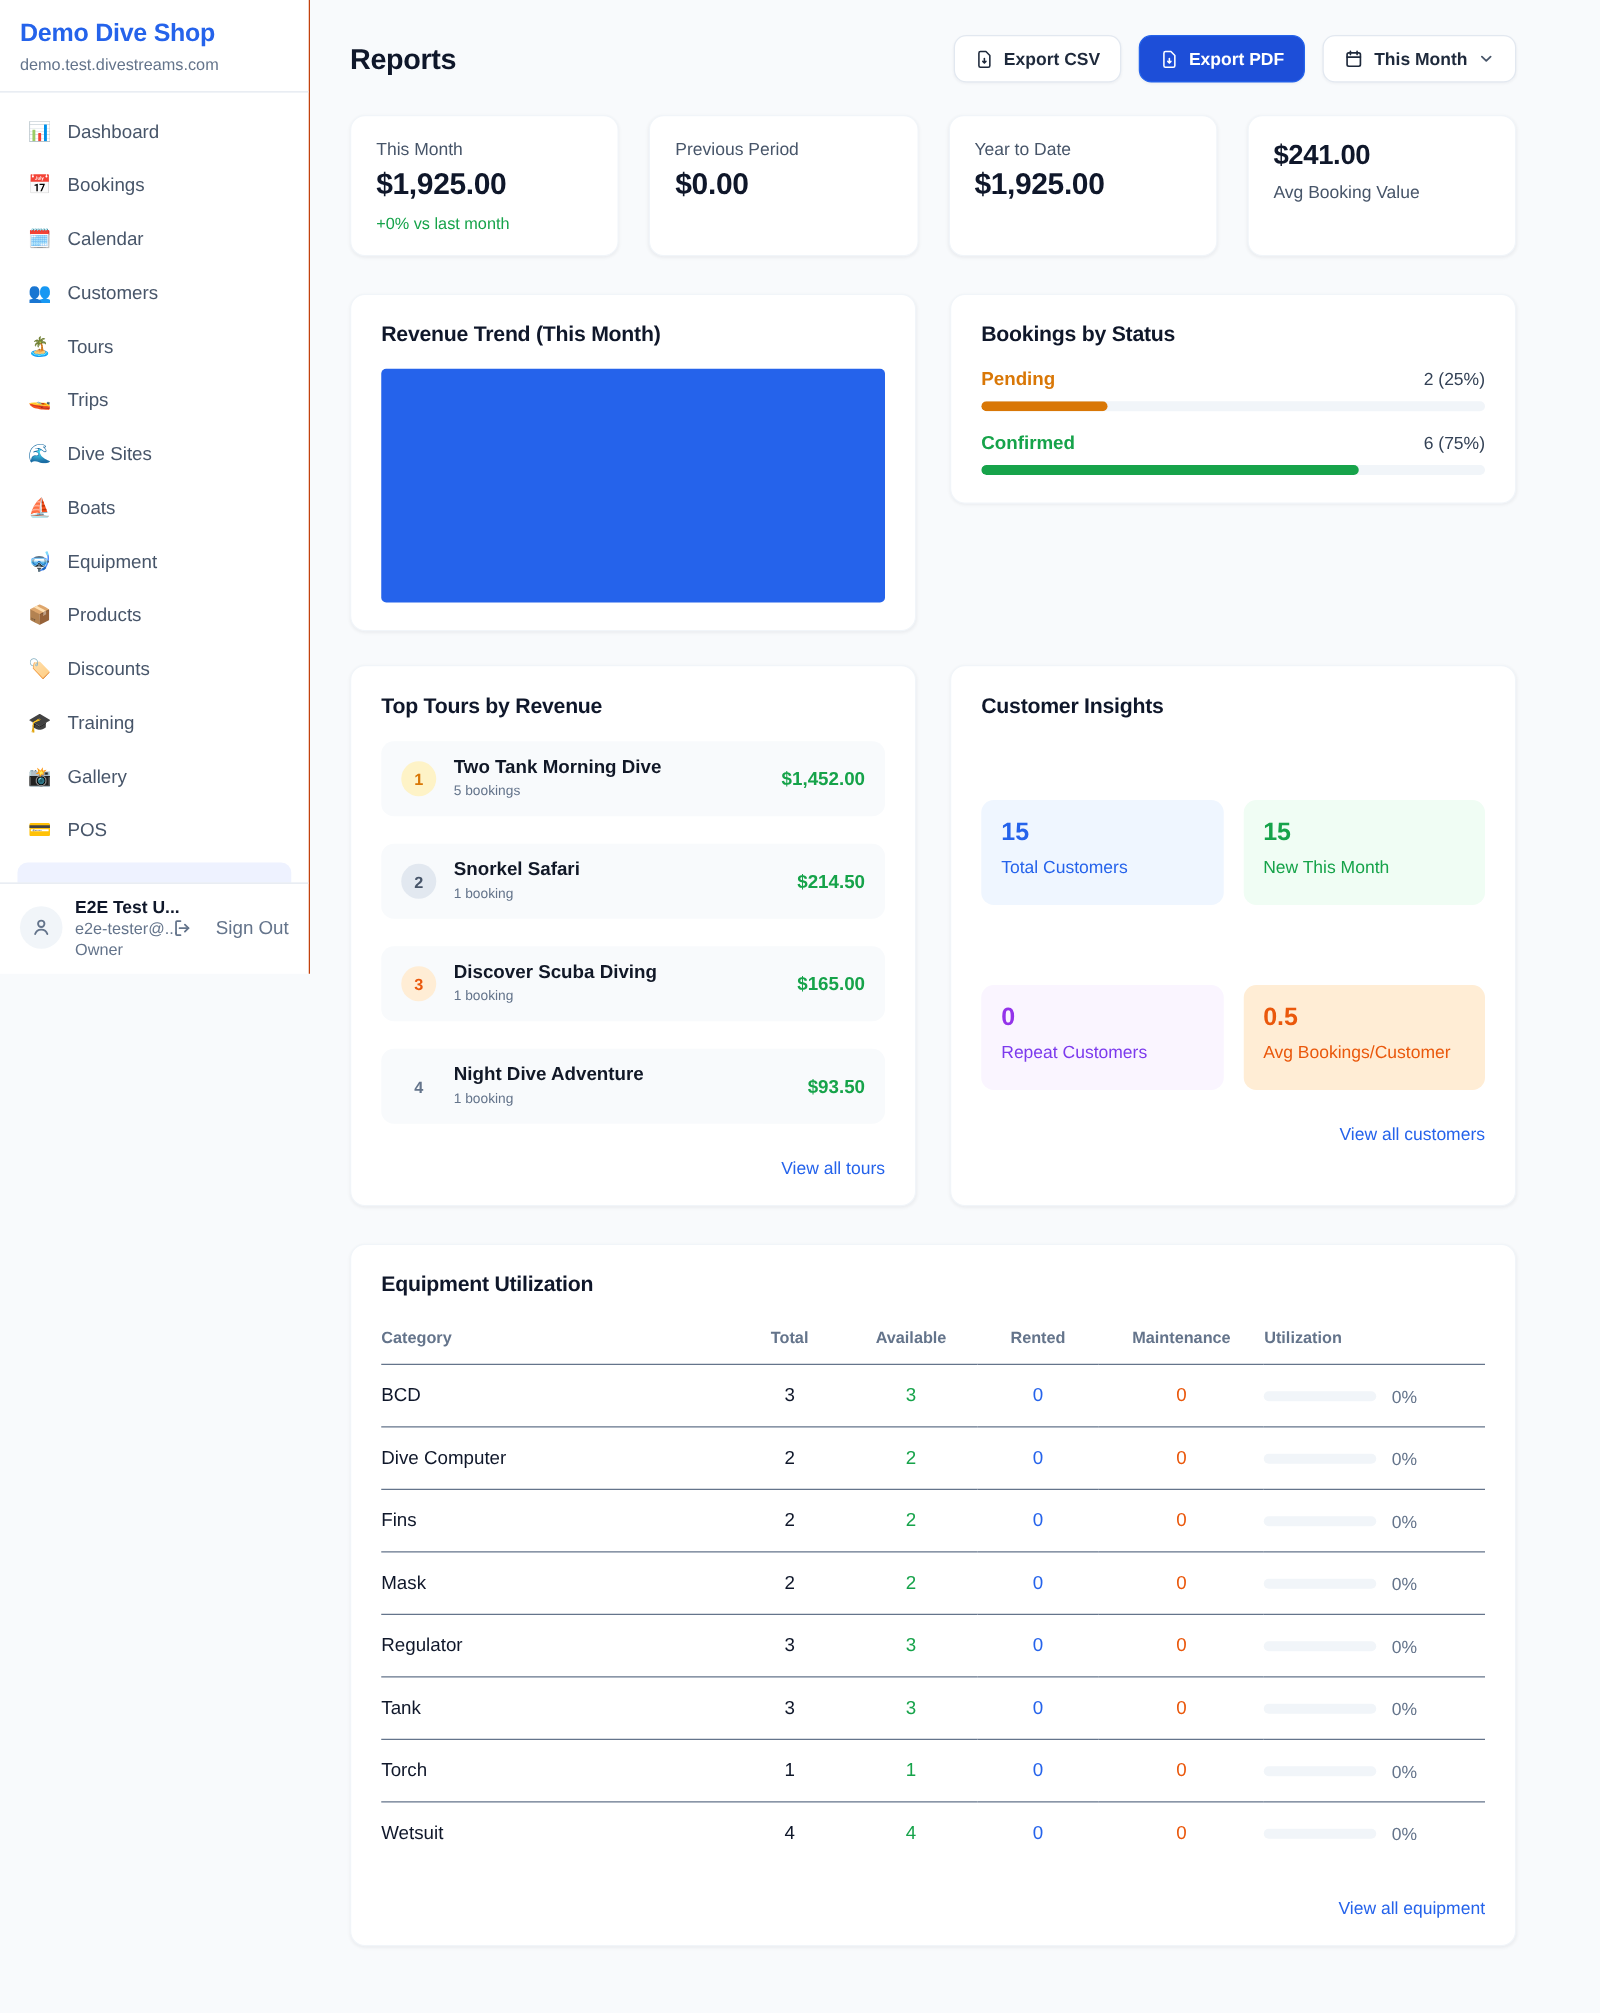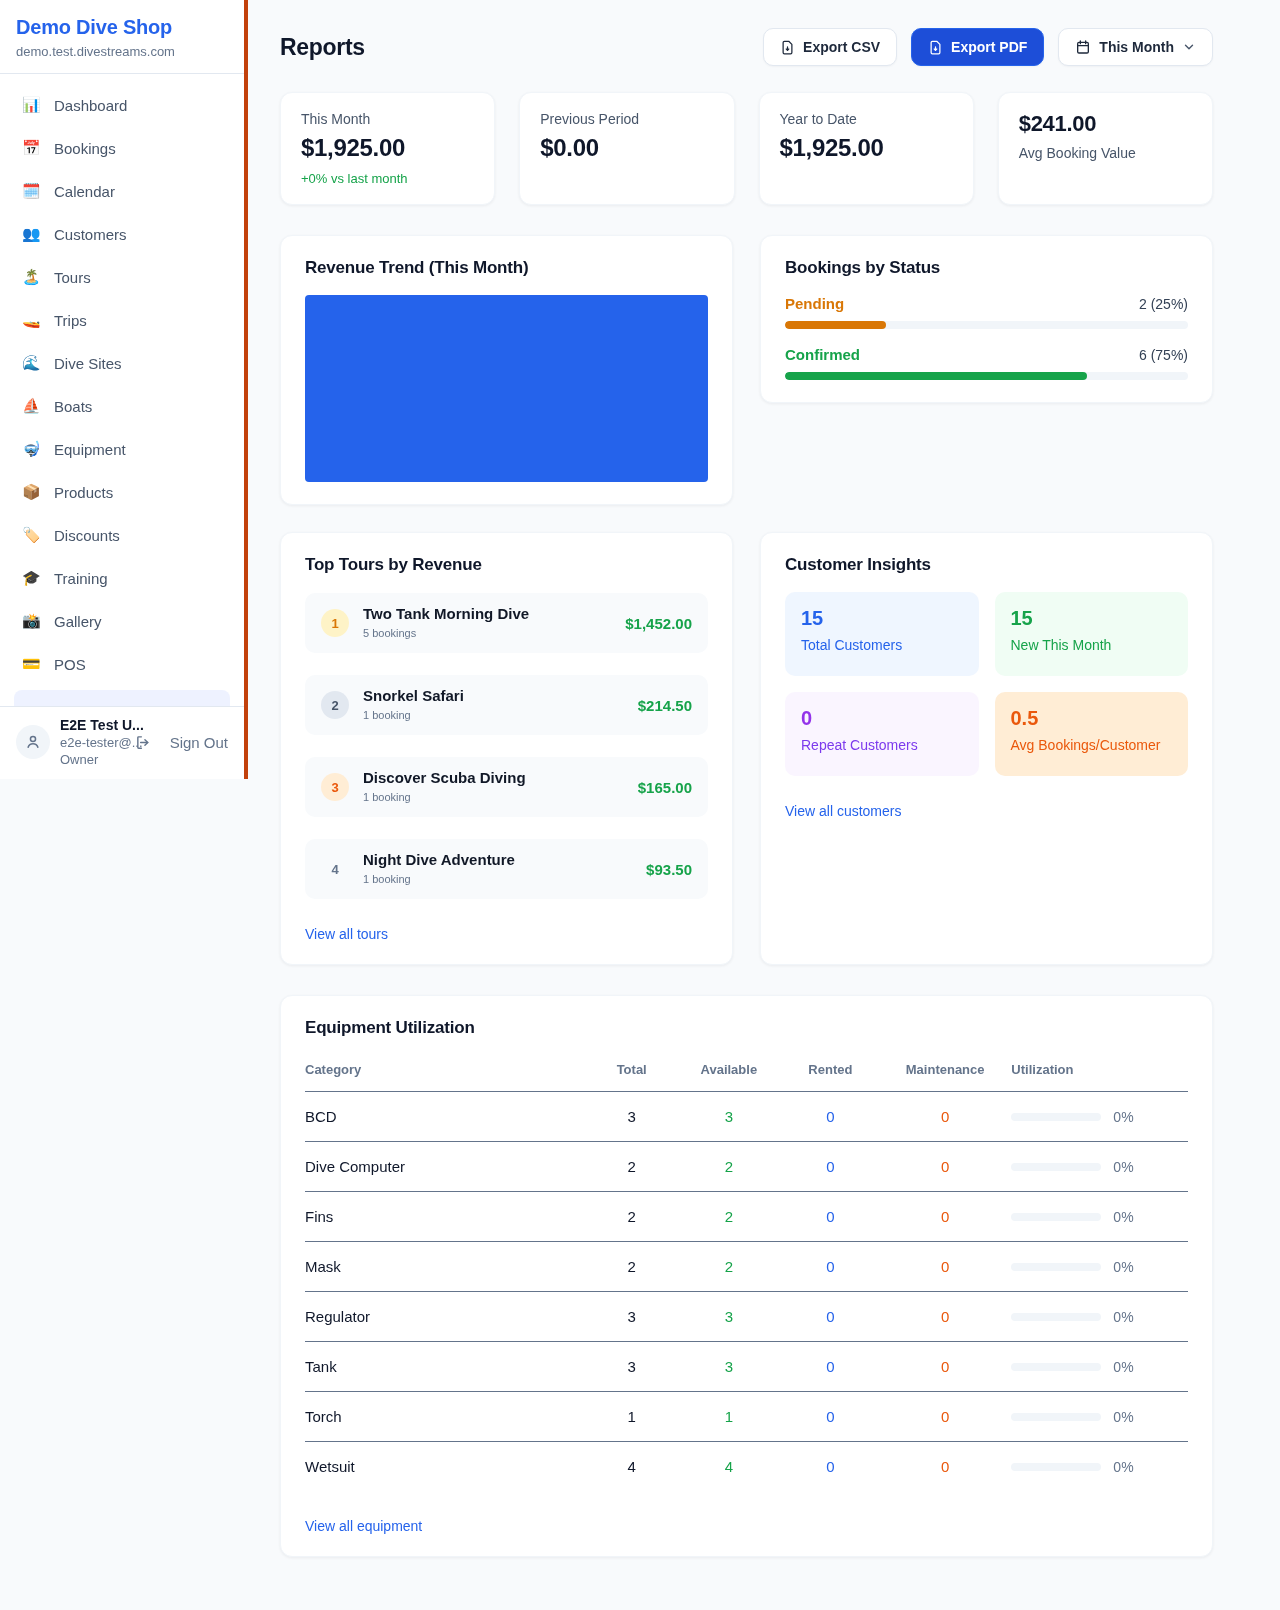--- a/index.html
+++ b/index.html
@@ -6,21 +6,21 @@
   html,body { background:#f8fafc; }
   body {
     width:1280px; min-height:1610px;
     font-family:"Liberation Sans", sans-serif;
     color:#0f172a;
     display:flex; align-items:flex-start;
   }
   
   .sidebar {
     width:248px; height:779px; background:#fff;
-    border-right:4px solid #c2410c;
+    border-right:1px solid #c2410c;
     display:flex; flex-direction:column; flex:0 0 248px;
   }
   .brand { padding:16px 16px 14px; border-bottom:1px solid #e2e8f0; }
   .brand-name { color:#2563eb; font-size:20px; font-weight:700; letter-spacing:-.2px; }
   .brand-domain { color:#64748b; font-size:13px; margin-top:5px; }
   .nav { flex:1; padding:14px 12px 0; overflow:hidden; }
   .nav-item {
     display:flex; align-items:center; gap:12px;
     padding:8px 10px; margin-bottom:9px; border-radius:8px;
     color:#475569; font-size:15px; cursor:pointer;
@@ -91,24 +91,24 @@
     width:28px; height:28px; border-radius:50%; flex:0 0 28px;
     display:flex; align-items:center; justify-content:center;
     font-size:13px; font-weight:600; color:#64748b;
   }
   .rank.r1 { background:#fef3c7; color:#d97706; }
   .rank.r2 { background:#e2e8f0; color:#475569; }
   .rank.r3 { background:#ffedd5; color:#ea580c; }
   .tour-name { font-size:15px; font-weight:600; color:#111827; }
   .tour-sub { font-size:11px; color:#64748b; margin-top:3px; }
   .tour-amount { margin-left:auto; font-size:15px; font-weight:700; color:#16a34a; }
-  .view-link { display:block; text-align:left; margin-top:27px; color:#2563eb; font-size:14px; text-decoration:none; cursor:pointer; }
+  .view-link { display:block; text-align:right; margin-top:27px; color:#2563eb; font-size:14px; text-decoration:none; cursor:pointer; }
   
   .tiles { display:grid; grid-template-columns:1fr 1fr; gap:16px; margin-top:17px; }
-  .tile { border-radius:10px; padding:15px 16px; min-height:84px; }
+  .tile { border-radius:10px; padding:15px 16px; min-height:84px;margin-top:48px; }
   .tile-value { font-size:20px; font-weight:700; }
   .tile-label { font-size:14px; margin-top:7px; }
   .tile.blue   { background:#eff6ff; } .tile.blue .tile-value{color:#2563eb;}   .tile.blue .tile-label{color:#2563eb;}
   .tile.green  { background:#f0fdf4; } .tile.green .tile-value{color:#16a34a;}  .tile.green .tile-label{color:#16a34a;}
   .tile.purple { background:#faf5ff; } .tile.purple .tile-value{color:#9333ea;} .tile.purple .tile-label{color:#7c3aed;}
   .tile.orange { background:#ffedd5; } .tile.orange .tile-value{color:#ea580c;} .tile.orange .tile-label{color:#ea580c;}
   
   .equip-card { margin-top:30px; }
   table { width:100%; border-collapse:collapse; margin-top:12px; }
   th {

